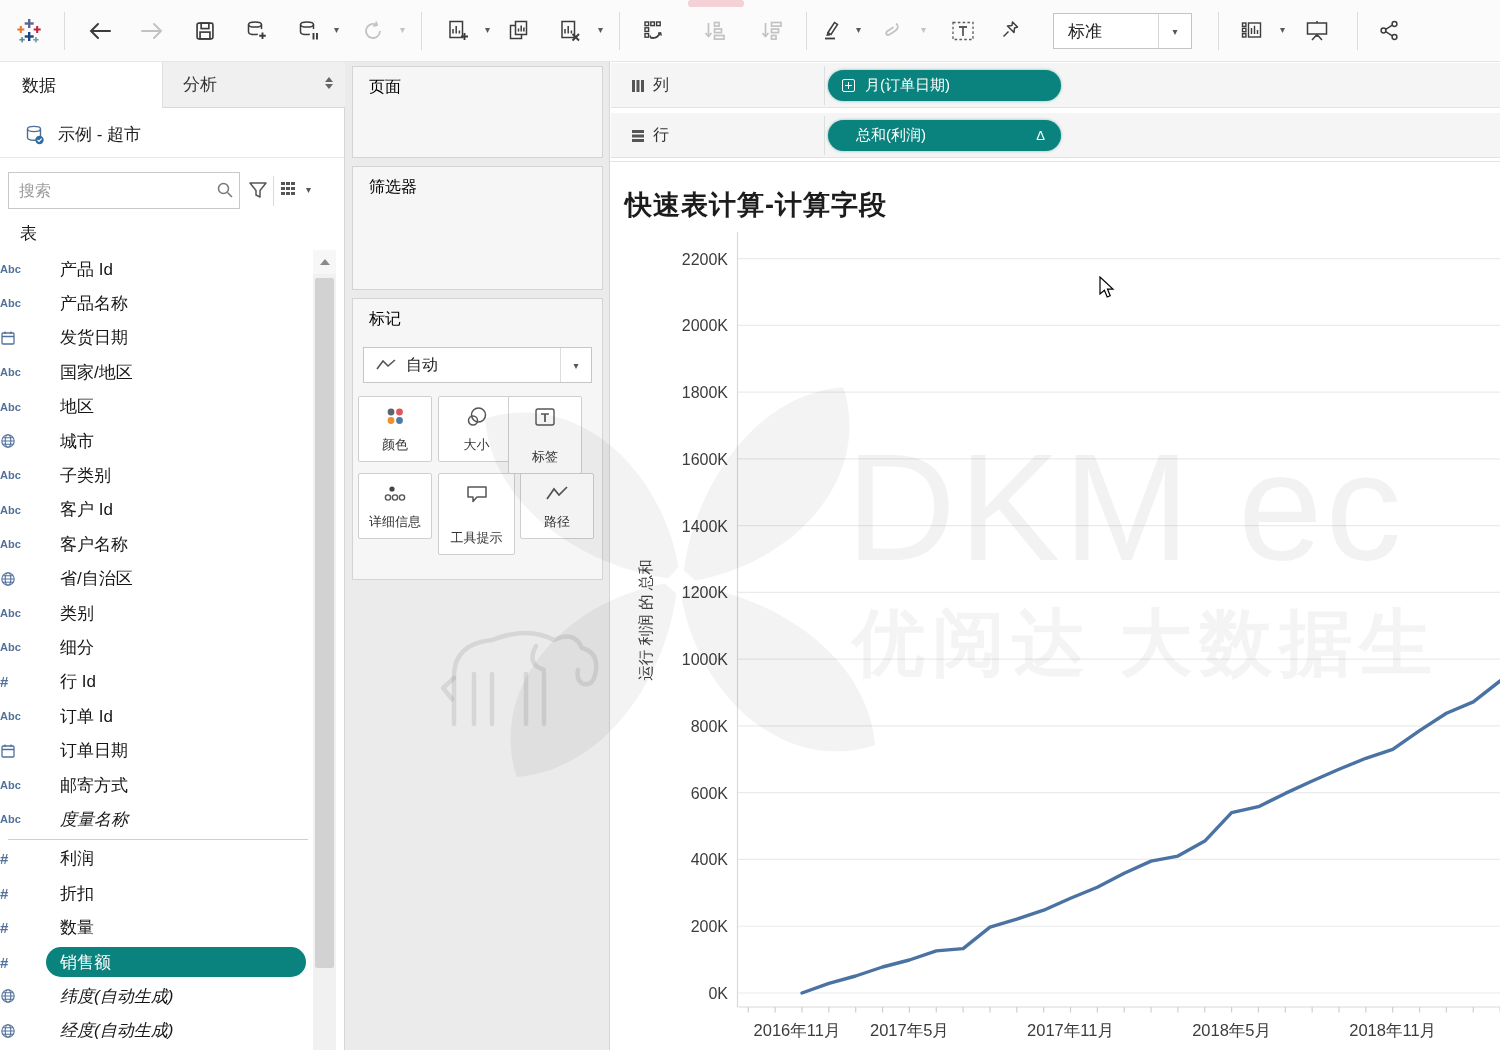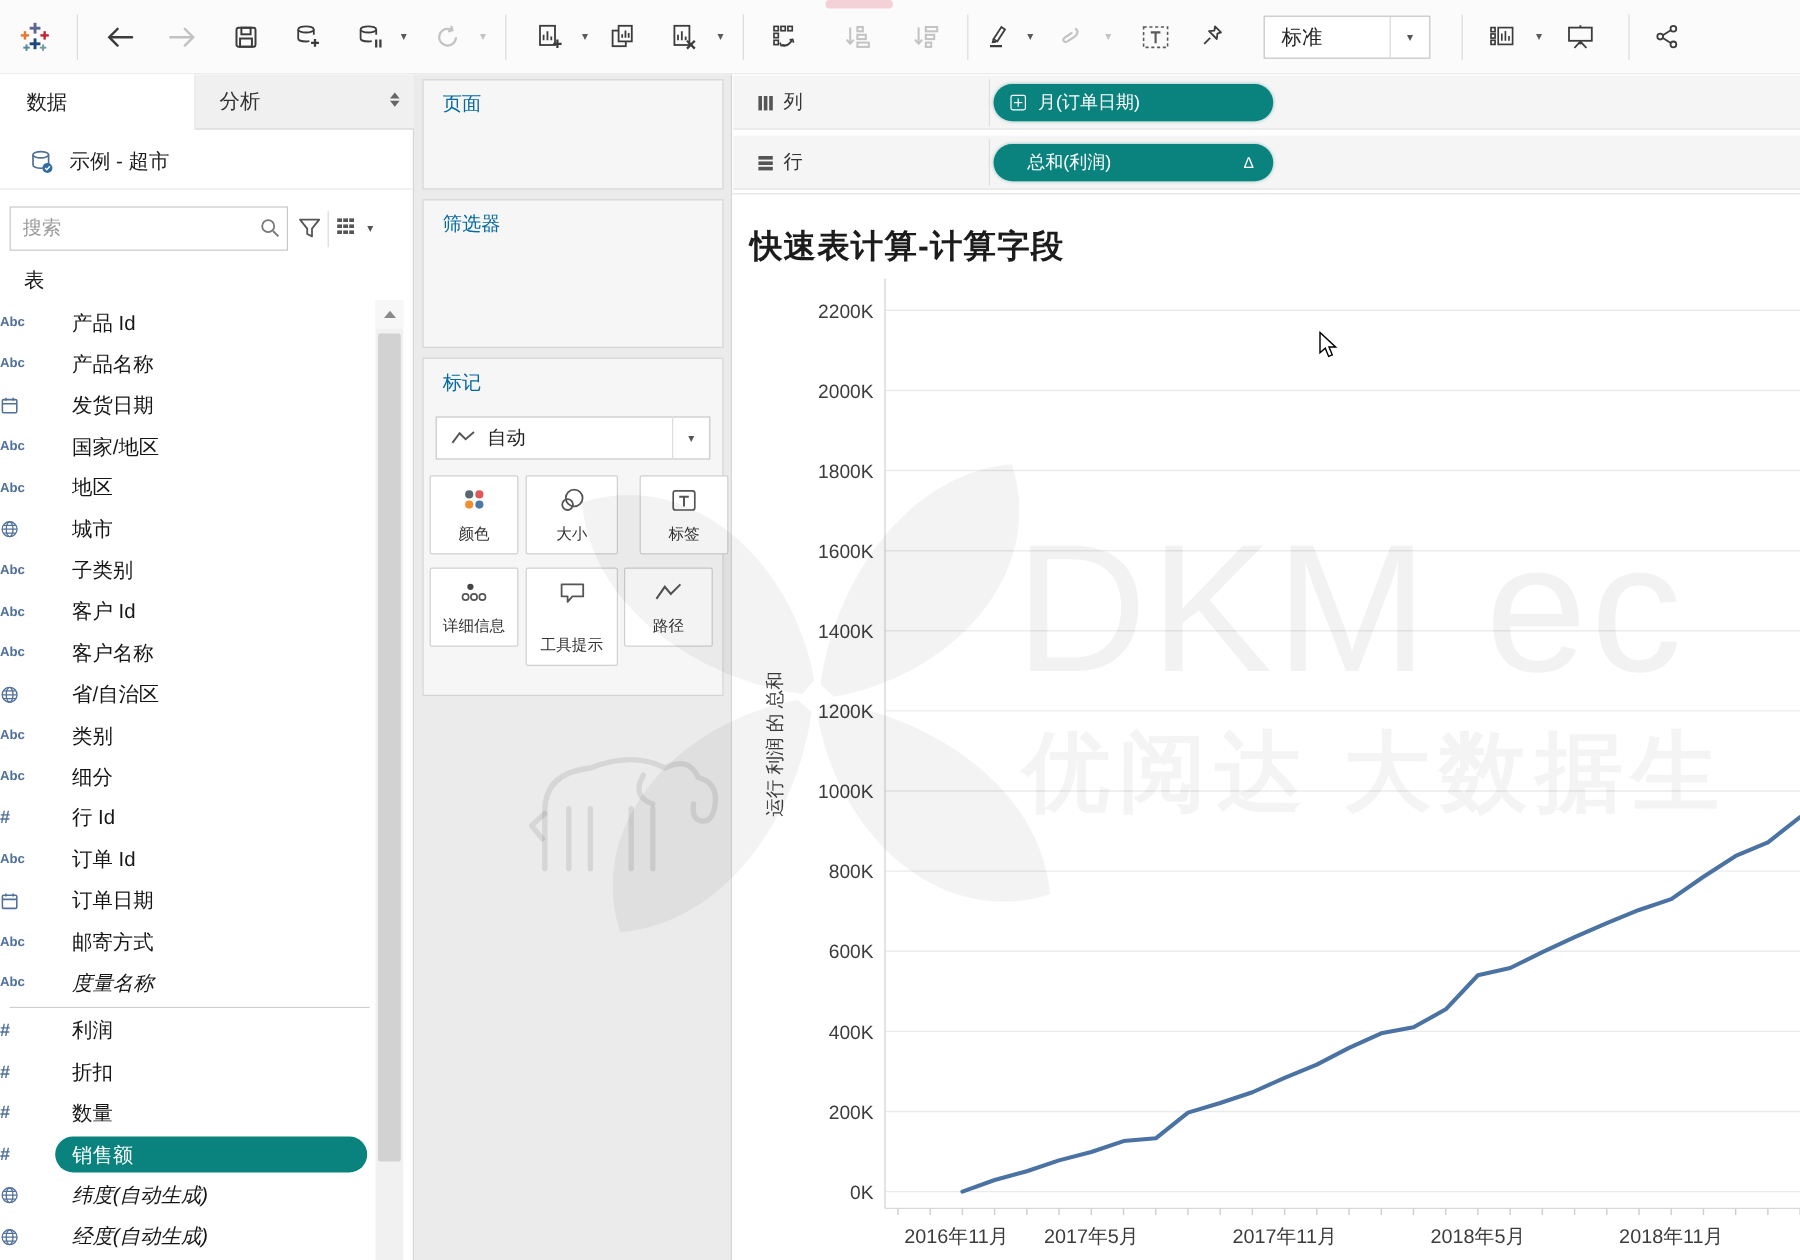--- a/index.html
+++ b/index.html
@@ -50,21 +50,21 @@
   #mdiv { position:absolute; left:8px; width:300px; height:1px; background:#cfcfcf; }
   
   #sb-track { position:absolute; left:313px; top:188px; width:23px; height:800px; background:#f1f1f1; }
   #sb-up { position:absolute; left:0; top:0; width:23px; height:24px; background:#f7f7f7; display:flex; align-items:center; justify-content:center; cursor:pointer; }
   #sb-up i { width:0; height:0; border-left:5px solid transparent; border-right:5px solid transparent; border-bottom:6px solid #8a8a8a; }
   #sb-thumb { position:absolute; left:2px; top:28px; width:19px; height:690px; background:#d2d2d2; border-radius:2px; cursor:pointer; }
 
   
   #cards { position:absolute; left:345px; top:62px; width:265px; height:988px; background:#ebebeb; border-right:1px solid #d6d6d6; }
   .card { position:absolute; left:7px; width:251px; background:#f6f6f6; border:1px solid #d4d4d4; }
-  .card .ct { font-size:16px; color:#0369a1; padding:10px 0 0 16px; }
+  .card .ct { font-size:16px; color:#000000; padding:10px 0 0 16px; }
   #marks-dd { position:absolute; left:10px; top:48px; width:229px; height:36px; background:#fff; border:1px solid #c6c6c6; display:flex; align-items:center; cursor:pointer; }
   #marks-dd .mt { flex:1; font-size:16px; padding-left:10px; color:#222; }
   #marks-dd .cdiv { width:1px; height:34px; background:#dcdcdc; }
   #marks-dd .car { width:30px; text-align:center; font-size:10px; color:#555; }
   .mbtn { position:absolute; background:#fff; border:1px solid #cfcfcf; border-radius:2px; display:flex; flex-direction:column; align-items:center; justify-content:space-between; padding:9px 2px 7px 2px; cursor:pointer; }
   .mbtn .mlab { font-size:13px; color:#333; white-space:nowrap; }
 
   
   #sheet { position:absolute; left:610px; top:62px; width:890px; height:988px; background:#fff; }
   .shelf { position:absolute; left:1px; width:889px; height:45px; background:#f5f5f5; border-bottom:1px solid #e3e3e3; }
@@ -581,21 +581,21 @@
         </div>
         <div class="mbtn" style="left:85px;top:97px;width:77px;height:66px">
           <span><svg width="24" height="22" viewBox="0 0 24 22">
               <g stroke="#555" stroke-width="1.5" fill="none">
                 <circle cx="13.5" cy="9" r="7"></circle>
                 <circle cx="8" cy="14.5" r="4.5"></circle>
               </g>
             </svg></span>
           <span class="mlab">大小</span>
         </div>
-        <div class="mbtn" style="left:180px;top:97px;width:74px;height:66px">
+        <div class="mbtn" style="left:155px;top:97px;width:74px;height:78px">
           <span><svg width="24" height="22" viewBox="0 0 24 22">
               <g stroke="#555" stroke-width="1.4" fill="none">
                 <rect x="3" y="3" width="18" height="16" rx="2"></rect>
                 <path d="M8 8 H16 M12 8 V16" stroke-width="1.7"></path>
               </g>
             </svg></span>
           <span class="mlab">标签</span>
         </div>
         <div class="mbtn" style="left:5px;top:174px;width:74px;height:66px">
           <span><svg width="24" height="22" viewBox="0 0 24 22">

